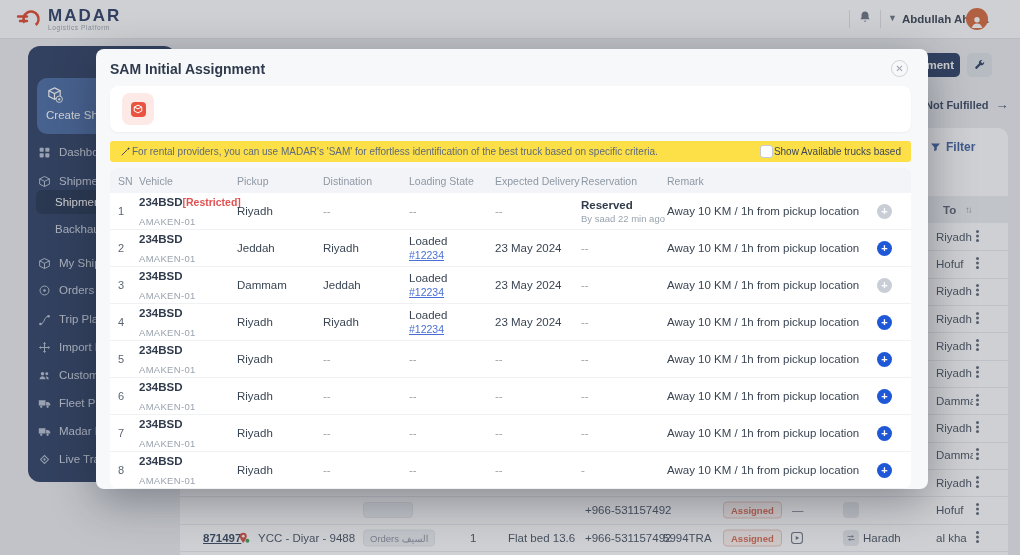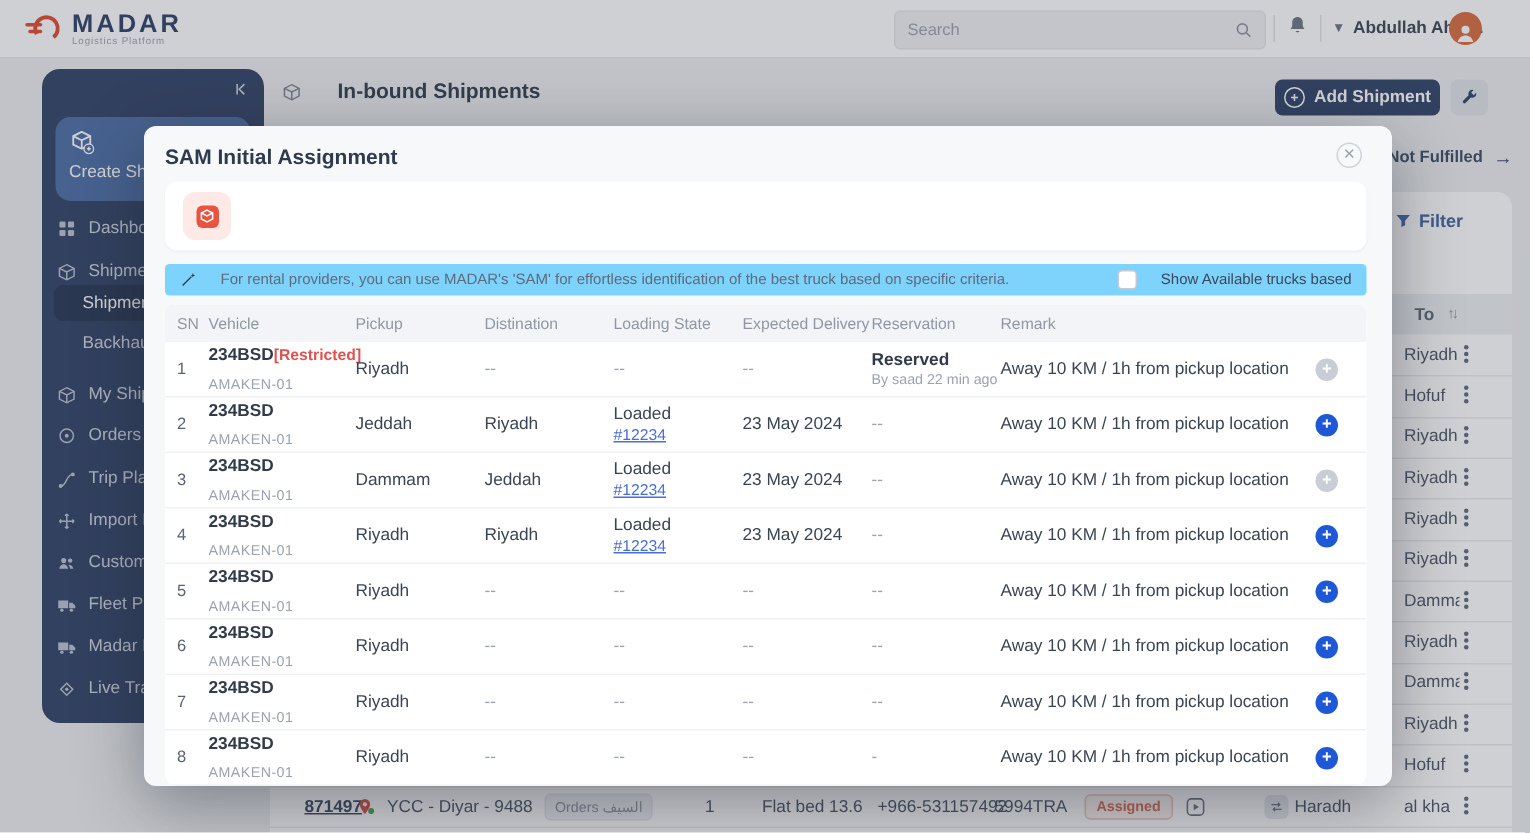--- a/index.html
+++ b/index.html
@@ -85,37 +85,37 @@
         font-size:9.5px;font-weight:600;color:#d96a52;padding:2px 7px}
   .bgc-play{left:610px;color:#6b7482}.bgc-play svg{width:14px;height:14px}
   .bgc-dash{left:612px;color:#6b7482}
   .bgc-chip{left:663px;width:16px;height:16px;background:#e6e9ed;border-radius:4px;
         display:flex;align-items:center;justify-content:center;color:#6b7482}
   .bgc-chip svg{width:10px;height:10px}
   .bgc-stop{left:683px}
   
   .dim{position:absolute;inset:0;background:rgba(62,68,80,.25);z-index:50}
   
-  .modal{position:absolute;left:96px;top:84px;width:832px;height:440px;background:#f7f8fa;
+  .modal{position:absolute;left:96px;top:49px;width:832px;height:440px;background:#f7f8fa;
         border-radius:8px;box-shadow:0 12px 45px rgba(25,30,42,.4);z-index:100}
   .m-title{position:absolute;left:14px;top:12px;font-size:14px;font-weight:700;color:#2f3b4c}
   .m-close{position:absolute;right:20px;top:11px;width:15px;height:15px;border:1.4px solid #cdd3da;
         border-radius:50%;color:#9aa2ad;font-size:10px;line-height:15px;text-align:center;cursor:pointer}
   .ship-card{position:absolute;left:14px;top:37px;width:801px;height:46px;background:#fff;
         border-radius:8px;box-sizing:border-box;display:flex;align-items:center;gap:12px;
         padding-left:12px;box-shadow:0 1px 2px rgba(40,50,70,.05)}
   .ship-ic{width:32px;height:32px;background:#fdeae6;border-radius:8px;display:flex;
         align-items:center;justify-content:center}
   .ship-ic .inner{width:15px;height:15px;background:#e8543f;border-radius:4px;color:#fff;
         display:flex;align-items:center;justify-content:center}
   .ship-ic .inner svg{width:10px;height:10px}
   .ship-name{font-size:12.5px;font-weight:700;color:#2f3b4c;line-height:1.25}
   .ship-sub{font-size:10px;color:#979fa9;line-height:1.3}
-  .note-bar{position:absolute;left:14px;top:92px;width:801px;height:21px;background:#7dd3fc;
-        border-radius:3px;box-sizing:border-box;display:flex;align-items:center;gap:16px;
+  .note-bar{position:absolute;left:14px;top:92px;width:801px;height:21px;background:#fde047;
+        border-radius:3px;box-sizing:border-box;display:flex;align-items:center;gap:1px;
         padding:0 10px}
   .note-bar .ic{color:#2f3b4c}
   .note-bar .ic svg{width:11px;height:11px}
   .note-txt{flex:1;font-size:10px;color:#5f6a7d;white-space:nowrap;overflow:hidden}
   .chk{width:11px;height:11px;border:1.3px solid #c4cad3;border-radius:3px;background:#fff;cursor:pointer}
   .chk-lb{font-size:10px;color:#3c475a;white-space:nowrap}
   .m-table{position:absolute;left:14px;top:119px;width:801px;height:321px;background:#fff;
         border-radius:6px 6px 8px 8px;overflow:hidden}
   .m-grid{display:grid;grid-template-columns:25px 98px 86px 86px 86px 86px 86px 1fr 28px;
         align-items:center;padding:0 6px 0 4px;box-sizing:border-box}
@@ -141,29 +141,20 @@
   <div class="logo">
     <svg width="26" height="24" viewBox="0 0 26 24">
       <circle cx="15" cy="12" r="7.5" fill="none" stroke="#e2492f" stroke-width="2.6" stroke-dasharray="34 13" transform="rotate(150 15 12)"></circle>
       <path d="M2 9.5h9M4 14h7" stroke="#e2492f" stroke-width="2.4" stroke-linecap="round" fill="none"></path>
     </svg>
     <div class="logo-txt">
       <div class="logo-title">MADAR</div>
       <div class="logo-sub">Logistics Platform</div>
     </div>
   </div>
-  <div class="search">
-    <input type="text" placeholder="Search" style="">
-    <span class="ic">
-      <svg width="12" height="12" viewBox="0 0 16 16" fill="none" stroke="currentColor" stroke-width="1.5">
-          <circle cx="7" cy="7" r="4.4"></circle>
-          <path d="M10.4 10.4 14 14"></path>
-        </svg>
-    </span>
-  </div>
   <div class="hdr-div" style="left:849px"></div>
   <span class="bell">
     <svg width="14" height="14" viewBox="0 0 16 16" fill="currentColor">
         <path d="M8 1.6c2.3 0 4 1.8 4 4.1v2.9l1.3 2H2.7l1.3-2V5.7c0-2.3 1.7-4.1 4-4.1z"></path>
         <path d="M6.6 12.2a1.5 1.5 0 0 0 2.9 0z"></path>
       </svg>
   </span>
   <div class="hdr-div" style="left:880px"></div>
   <span class="usr-caret">▼</span>
   <span class="usr-name">Abdullah Ahm...</span>

